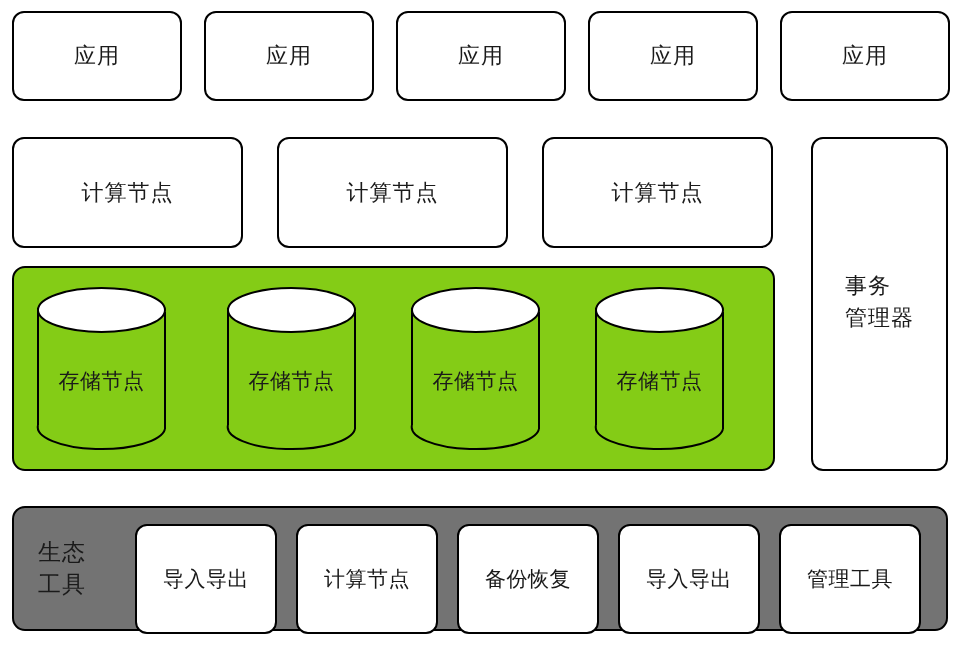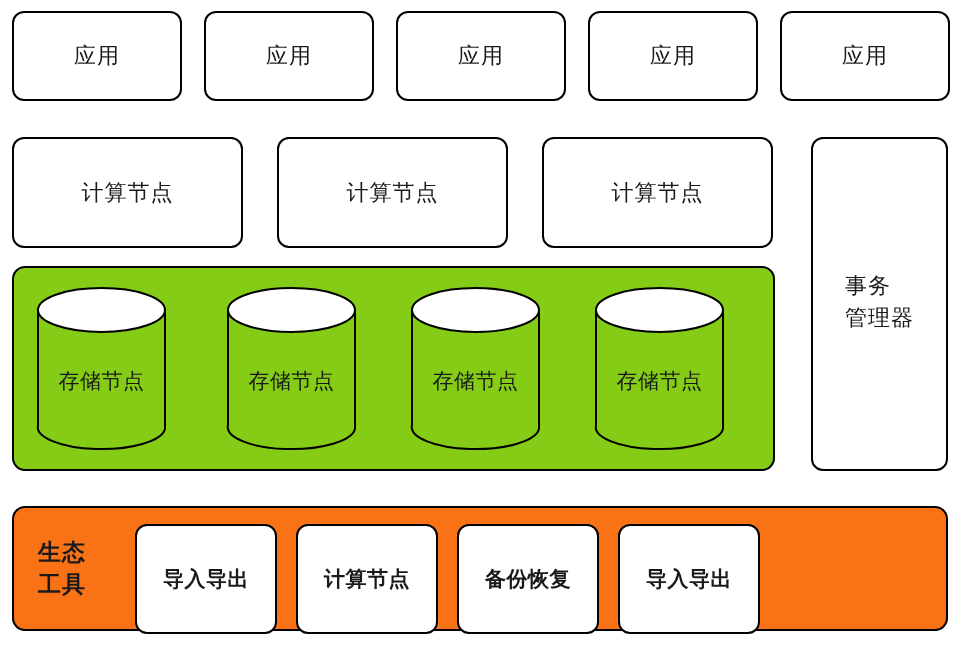--- a/index.html
+++ b/index.html
@@ -107,22 +107,21 @@
   
   #eco-container {
     position: absolute;
     left: 12px;
     top: 506px;
     width: 936px;
     height: 125px;
     box-sizing: border-box;
     border: 2px solid #000000;
     border-radius: 13px;
-    background: #f97316;
-    font-weight: bold;
+    background: #737373;
   }
   #eco-title {
     position: absolute;
     left: 24px;
     top: 50%;
     transform: translateY(-50%);
     font-size: 23px;
     line-height: 1.42;
     letter-spacing: 1px;
     white-space: pre-line;
@@ -225,15 +224,18 @@
     </div>
     <div class="rbox tool-box" style="left:282px">
       <span class="rbox-label">计算节点</span>
     </div>
     <div class="rbox tool-box" style="left:443px">
       <span class="rbox-label">备份恢复</span>
     </div>
     <div class="rbox tool-box" style="left:604px">
       <span class="rbox-label">导入导出</span>
     </div>
+    <div class="rbox tool-box" style="left:765px">
+      <span class="rbox-label">管理工具</span>
+    </div>
   </div>
 
 </div>
 
 </body></html>

